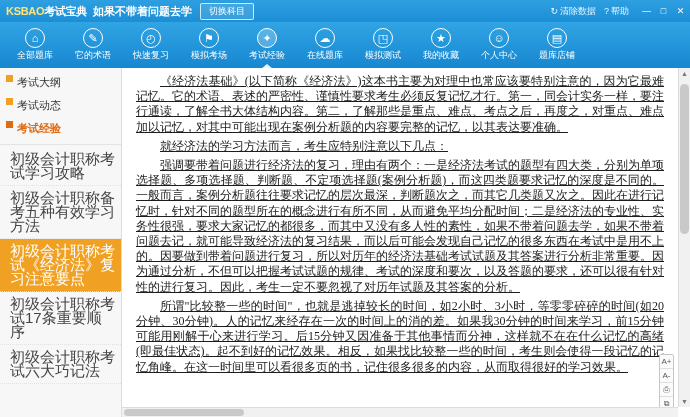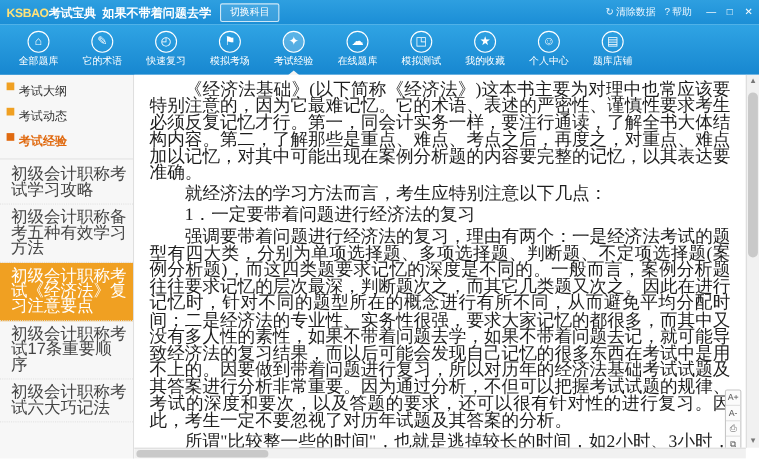--- a/index.html
+++ b/index.html
@@ -179,25 +179,26 @@
   }
   .doc {
     position: absolute;
     left: 0; top: 0; right: 12px; bottom: 10px;
     padding: 6px 14px 4px 14px;
     overflow: hidden;
   }
   .doc p {
     margin: 0 0 4px 0;
     font-family: "Liberation Serif", "DejaVu Serif", serif;
-    font-size: 16px;
+    font-size: 12px;
     line-height: 15.2px;
     color: #1d1d1d;
     text-align: justify;
     text-indent: 2em;
+    text-decoration: underline;
   }
   .doc p.head {
     text-indent: 2em;
   }
 
   
   .zoom-box {
     position: absolute;
     right: 16px;
     top: 286px;
@@ -352,21 +353,20 @@
         <div class="side-item sel">初级会计职称考试《经济法》复习注意要点</div>
         <div class="side-item">初级会计职称考试17条重要顺序</div>
         <div class="side-item">初级会计职称考试六大巧记法</div>
       </div>
     </div>
 
     <div class="content">
       <div class="doc">
         <p>《经济法基础》(以下简称《经济法》)这本书主要为对理中也常应该要特别注意的，因为它最难记忆。它的术语、表述的严密性、谨慎性要求考生必须反复记忆才行。第一，同会计实务一样，要注行通读，了解全书大体结构内容。第二，了解那些是重点、难点、考点之后，再度之，对重点、难点加以记忆，对其中可能出现在案例分析题的内容要完整的记忆，以其表达要准确。</p>
         <p>就经济法的学习方法而言，考生应特别注意以下几点：</p>
-        <p class="head">1．一定要带着问题进行经济法的复习</p>
         <p>强调要带着问题进行经济法的复习，理由有两个：一是经济法考试的题型有四大类，分别为单项选择题、多项选择题、判断题、不定项选择题(案例分析题)，而这四类题要求记忆的深度是不同的。一般而言，案例分析题往往要求记忆的层次最深，判断题次之，而其它几类题又次之。因此在进行记忆时，针对不同的题型所在的概念进行有所不同，从而避免平均分配时间；二是经济法的专业性、实务性很强，要求大家记忆的都很多，而其中又没有多人性的素性，如果不带着问题去学，如果不带着问题去记，就可能导致经济法的复习结果，而以后可能会发现自己记忆的很多东西在考试中是用不上的。因要做到带着问题进行复习，所以对历年的经济法基础考试试题及其答案进行分析非常重要。因为通过分析，不但可以把握考试试题的规律、考试的深度和要次，以及答题的要求，还可以很有针对性的进行复习。因此，考生一定不要忽视了对历年试题及其答案的分析。</p>
         <p>所谓"比较整一些的时间"，也就是逃掉较长的时间，如2小时、3小时，等零零碎碎的时间(如20分钟、30分钟)。人的记忆来经存在一次的时间上的消的差。如果我30分钟的时间来学习，前15分钟可能用刚解干心来进行学习。后15分钟又因准备于其他事情而分神，这样就不在在什么记忆的高绪(即最佳状态)。起不到好的记忆效果。相反，如果找比较整一些的时间，考生则会使得一段记忆的记忆角峰。在这一时间里可以看很多页的书，记住很多很多的内容，从而取得很好的学习效果。</p>
 
       </div>
 
       <div class="zoom-box">
         <div>A+</div>
         <div>A-</div>
         <div>⎙</div>
         <div>⧉</div>

